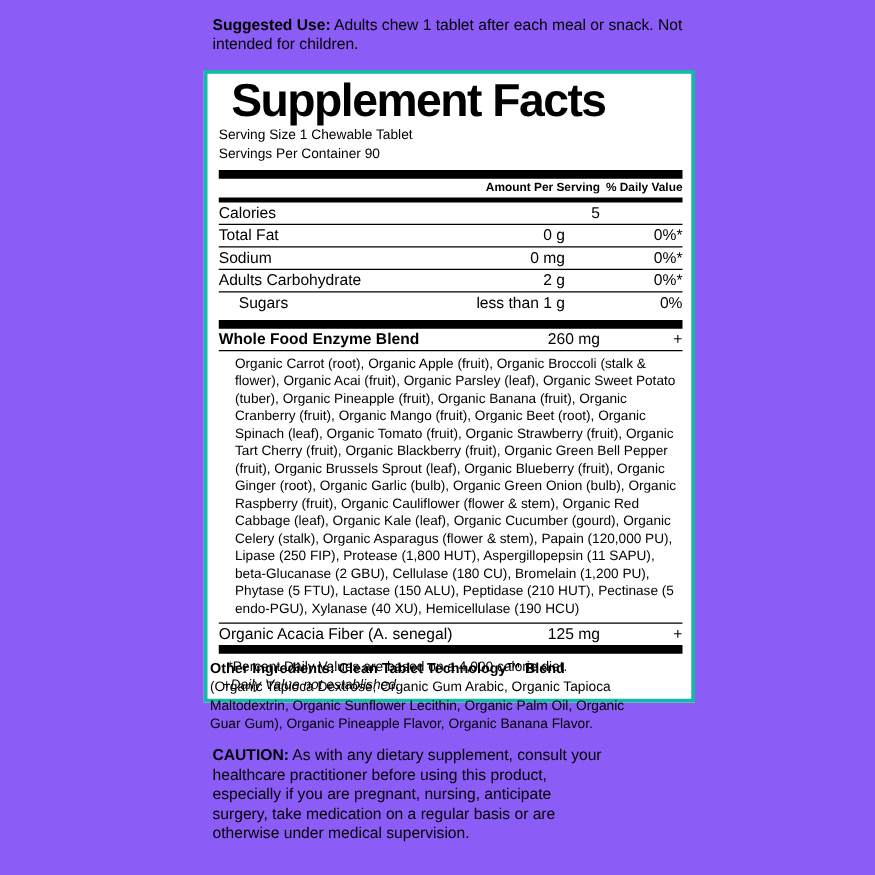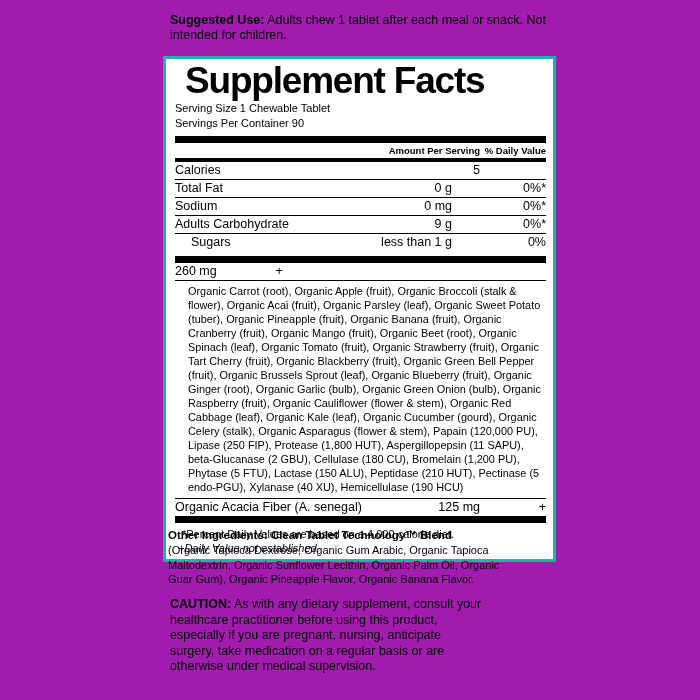--- a/index.html
+++ b/index.html
@@ -4,21 +4,21 @@
 <style>
   * { margin: 0; padding: 0; box-sizing: border-box; }
   html, body { background: #ffffff; }
   body {
     width: 700px; height: 700px;
     font-family: "Liberation Sans", "DejaVu Sans", sans-serif;
     color: #000;
     position: relative;
     overflow: hidden;
   }
-  .page { position: absolute; inset: 0; background: #a21caf; }
+  .page { position: absolute; inset: 0; background: #8b5cf6; }
 
   
   .suggested {
     position: absolute; left: 170px; top: 13px; width: 398px;
     font-size: 12.5px; line-height: 15px;
   }
   .b { font-weight: bold; }
 
   
   .panel {
@@ -111,32 +111,33 @@
       <span class="amt">0 g</span>
       <span class="dv">0%*</span>
     </div>
     <div class="row sep">
       <span class="nm">Sodium</span>
       <span class="amt">0 mg</span>
       <span class="dv">0%*</span>
     </div>
     <div class="row sep">
       <span class="nm">Adults Carbohydrate</span>
-      <span class="amt">9 g</span>
+      <span class="amt">2 g</span>
       <span class="dv">0%*</span>
     </div>
     <div class="row sep">
       <span class="nm ind">Sugars</span>
       <span class="amt">less than 1 g</span>
       <span class="dv">0%</span>
     </div>
 
     <div class="bar7"></div>
 
     <div class="row">
+      <span class="nm bold">Whole Food Enzyme Blend</span>
       <span class="amt">260 mg</span>
       <span class="dv">+</span>
     </div>
 
     <div class="para">Organic Carrot (root), Organic Apple (fruit), Organic Broccoli (stalk &amp; flower), Organic Acai (fruit), Organic Parsley (leaf), Organic Sweet Potato (tuber), Organic Pineapple (fruit), Organic Banana (fruit), Organic Cranberry (fruit), Organic Mango (fruit), Organic Beet (root), Organic Spinach (leaf), Organic Tomato (fruit), Organic Strawberry (fruit), Organic Tart Cherry (fruit), Organic Blackberry (fruit), Organic Green Bell Pepper (fruit), Organic Brussels Sprout (leaf), Organic Blueberry (fruit), Organic Ginger (root), Organic Garlic (bulb), Organic Green Onion (bulb), Organic Raspberry (fruit), Organic Cauliflower (flower &amp; stem), Organic Red Cabbage (leaf), Organic Kale (leaf), Organic Cucumber (gourd), Organic Celery (stalk), Organic Asparagus (flower &amp; stem), Papain (120,000 PU), Lipase (250 FIP), Protease (1,800 HUT), Aspergillopepsin (11 SAPU), beta-Glucanase (2 GBU), Cellulase (180 CU), Bromelain (1,200 PU), Phytase (5 FTU), Lactase (150 ALU), Peptidase (210 HUT), Pectinase (5 endo-PGU), Xylanase (40 XU), Hemicellulase (190 HCU)</div>
 
     <div class="row">
       <span class="nm">Organic Acacia Fiber (A. senegal)</span>
       <span class="amt">125 mg</span>
       <span class="dv">+</span>

